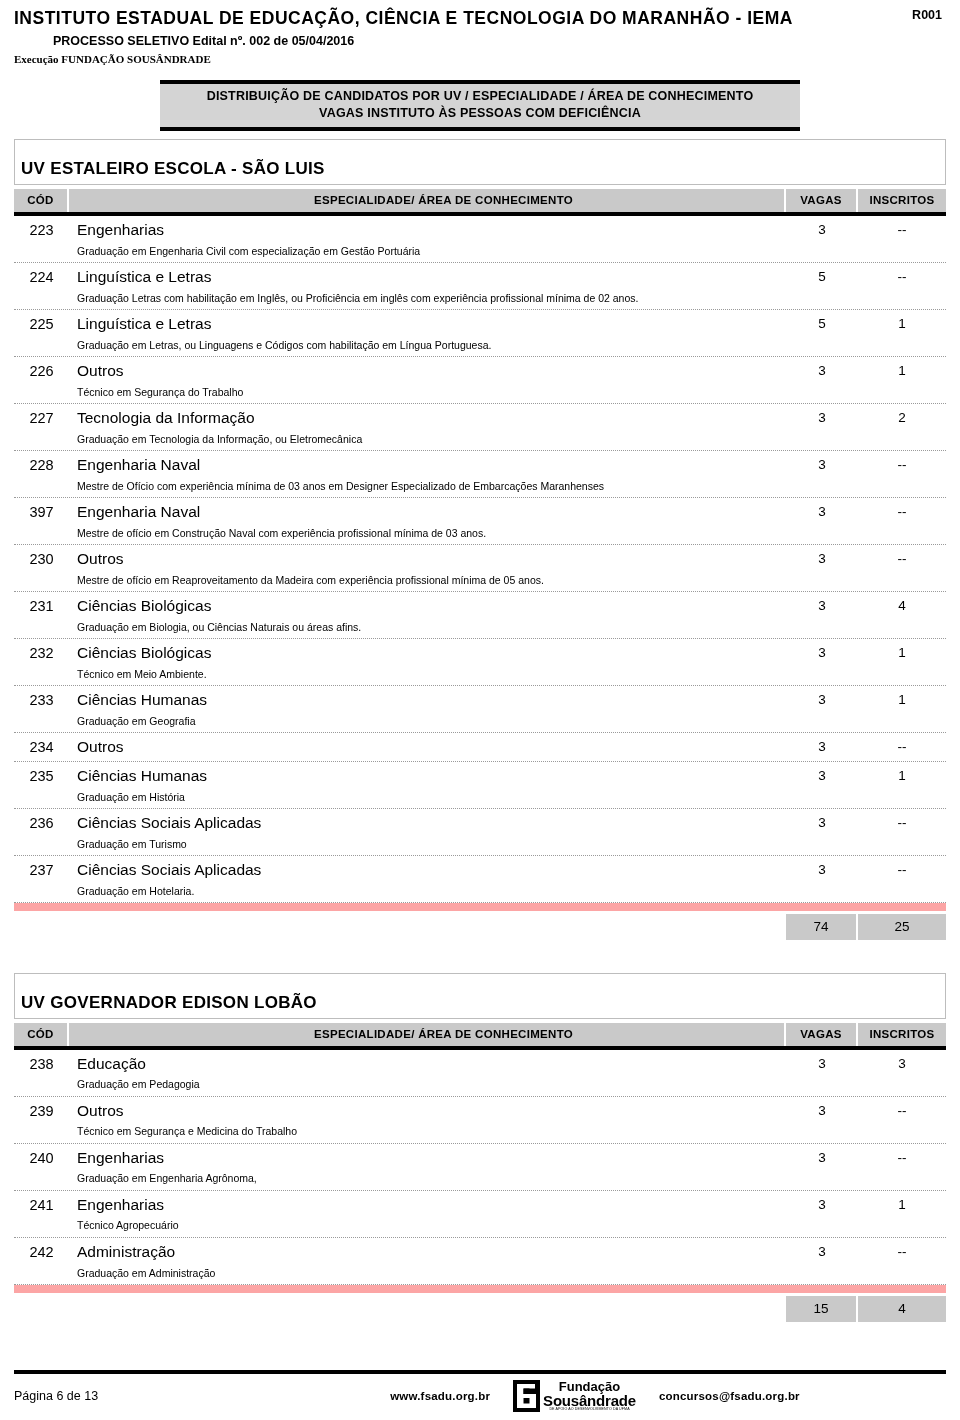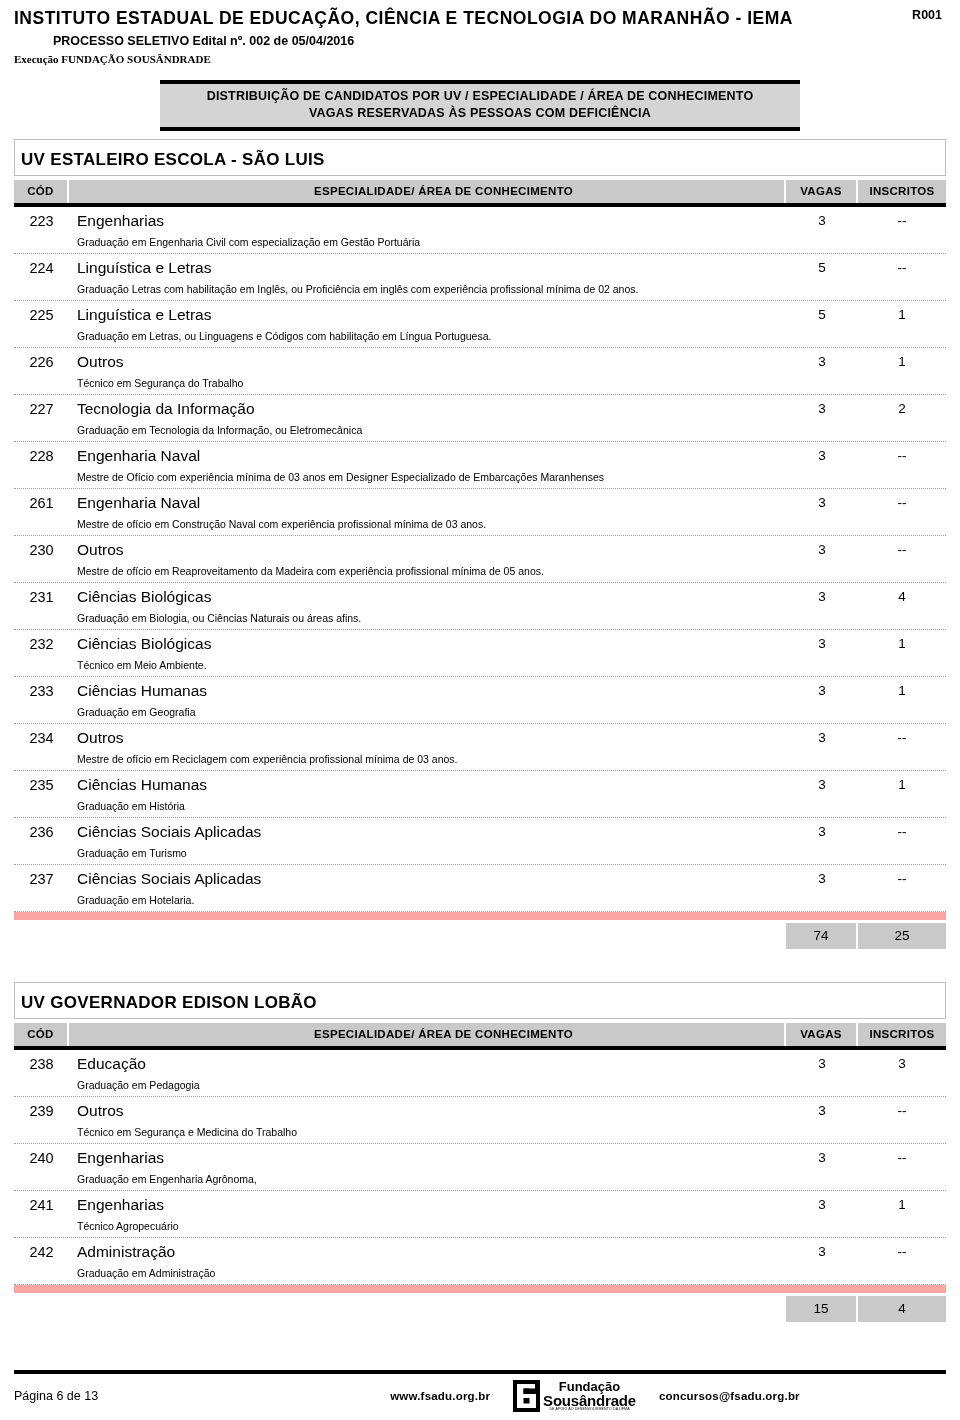--- a/index.html
+++ b/index.html
@@ -78,21 +78,21 @@
     font-weight: bold;
     line-height: 1.35;
     letter-spacing: 0.2px;
   }
 
   
   .uv-group { margin-top: 8px; }
   .uv-title-bar {
     border: 1px solid #bdbdbd;
     background: #ffffff;
-    padding: 11px 6px 5px 6px;
+    padding: 20px 6px 5px 6px;
     box-sizing: border-box;
   }
   .uv-title {
     font-size: 17px;
     font-weight: bold;
     letter-spacing: 0.3px;
     line-height: 1.1;
   }
 
   
@@ -252,21 +252,21 @@
   <div class="masthead">
     <div class="inst-title">INSTITUTO ESTADUAL DE EDUCAÇÃO, CIÊNCIA E TECNOLOGIA DO MARANHÃO - IEMA</div>
     <div class="doc-code">R001</div>
     <div class="proc-line">PROCESSO SELETIVO Edital nº. 002 de 05/04/2016</div>
     <div class="exec-line">Execução FUNDAÇÃO SOUSÂNDRADE</div>
   </div>
 
   <div class="banner-wrap">
     <div class="banner">
       <div class="banner-line">DISTRIBUIÇÃO DE CANDIDATOS POR UV / ESPECIALIDADE / ÁREA DE CONHECIMENTO</div>
-      <div class="banner-line">VAGAS RESERVADAS ÀS PESSOAS COM DEFICIÊNCIA</div>
+      <div class="banner-line">VAGAS INSTITUTO ÀS PESSOAS COM DEFICIÊNCIA</div>
     </div>
   </div>
 
   <div class="uv-group">
     <div class="uv-title-bar">
       <div class="uv-title">UV ESTALEIRO ESCOLA - SÃO LUIS</div>
     </div>
 
     <div class="col-head">
       <div class="ch ch-cod">CÓD</div>
@@ -325,21 +325,21 @@
         <div class="row-main">
           <div class="cell-cod">228</div>
           <div class="cell-esp">Engenharia Naval</div>
           <div class="cell-num">3</div>
           <div class="cell-num insc">--</div>
         </div>
         <div class="row-desc">Mestre de Ofício com experiência mínima de 03 anos em Designer Especializado de Embarcações Maranhenses</div>
       </div>
       <div class="row">
         <div class="row-main">
-          <div class="cell-cod">261</div>
+          <div class="cell-cod">397</div>
           <div class="cell-esp">Engenharia Naval</div>
           <div class="cell-num">3</div>
           <div class="cell-num insc">--</div>
         </div>
         <div class="row-desc">Mestre de ofício em Construção Naval com experiência profissional mínima de 03 anos.</div>
       </div>
       <div class="row">
         <div class="row-main">
           <div class="cell-cod">230</div>
           <div class="cell-esp">Outros</div>
@@ -375,21 +375,20 @@
         </div>
         <div class="row-desc">Graduação em Geografia</div>
       </div>
       <div class="row">
         <div class="row-main">
           <div class="cell-cod">234</div>
           <div class="cell-esp">Outros</div>
           <div class="cell-num">3</div>
           <div class="cell-num insc">--</div>
         </div>
-        <div class="row-desc">Mestre de ofício em Reciclagem com experiência profissional mínima de 03 anos.</div>
       </div>
       <div class="row">
         <div class="row-main">
           <div class="cell-cod">235</div>
           <div class="cell-esp">Ciências Humanas</div>
           <div class="cell-num">3</div>
           <div class="cell-num insc">1</div>
         </div>
         <div class="row-desc">Graduação em História</div>
       </div>

